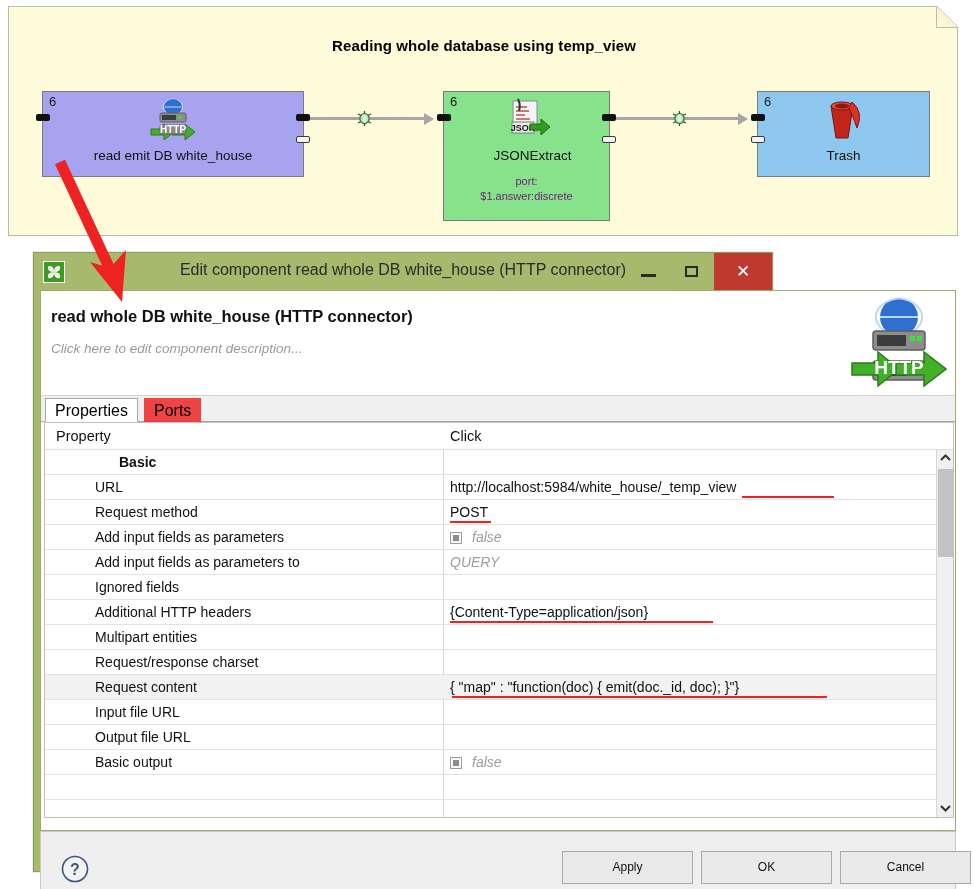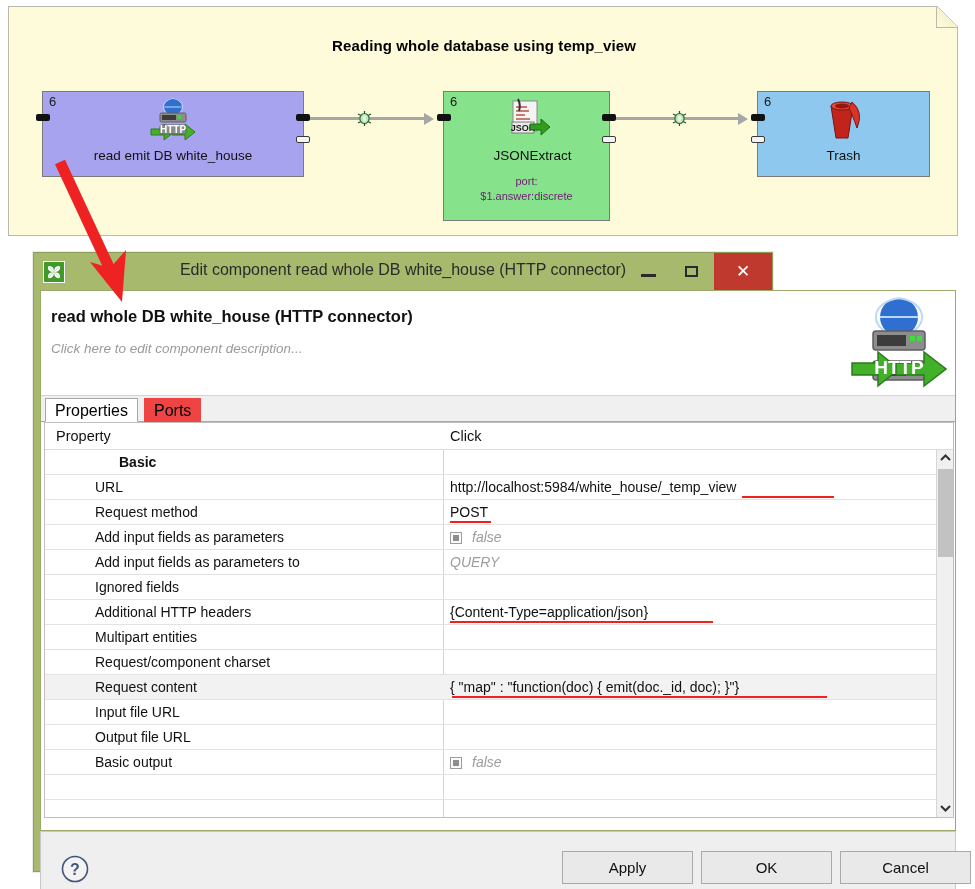--- a/index.html
+++ b/index.html
@@ -100,21 +100,21 @@
            border-left:1px solid #d6d6d6;box-sizing:border-box;}
   #vs-up,#vs-dn{position:absolute;left:0;width:17px;height:17px;text-align:center;
                 font-size:11px;line-height:17px;color:#303030;}
   #vs-up{top:0;} #vs-dn{bottom:0;}
   #vs-thumb{position:absolute;left:1px;top:19px;width:15px;height:88px;background:#c2c2c2;}
 
   #footer{position:absolute;left:6px;top:578px;width:916px;height:74px;background:#efefef;
           border:1px solid #c9c9c9;box-sizing:border-box;}
   #help-icon{position:absolute;left:19px;top:22px;width:30px;height:30px;}
   .dbtn{position:absolute;top:19px;height:33px;width:131px;background:#e9e9e9;
-        border:1px solid #a9a9a9;box-sizing:border-box;font-size:15px;color:#111;
+        border:1px solid #a9a9a9;box-sizing:border-box;font-size:12px;color:#111;
         text-align:center;line-height:31px;cursor:default;}
   #btn-apply{left:521px;} #btn-ok{left:660px;} #btn-cancel{left:799px;}
 
   
   #red-arrow{position:absolute;left:30px;top:150px;width:190px;height:175px;pointer-events:none;}
 </style>
 </head>
 <body>
 
 <div id="graph-note">
@@ -315,21 +315,21 @@
         <span class="pval">{Content-Type=application/json}</span>
         <span class="uline" style="left:405px;top:21px;width:263px;"></span>
       </div>
 
       <div class="row" style="top:202px;">
         <span class="pname item">Multipart entities</span>
         <span class="pval"></span>
       </div>
 
       <div class="row" style="top:227px;">
-        <span class="pname item">Request/component charset</span>
+        <span class="pname item">Request/response charset</span>
         <span class="pval"></span>
       </div>
 
       <div class="row sel" style="top:252px;">
         <span class="pname item">Request content</span>
         <span class="pval">{   "map" : "function(doc) { emit(doc._id, doc); }"}</span>
         <span class="uline" style="left:407px;top:21px;width:375px;"></span>
       </div>
 
       <div class="row" style="top:277px;">

